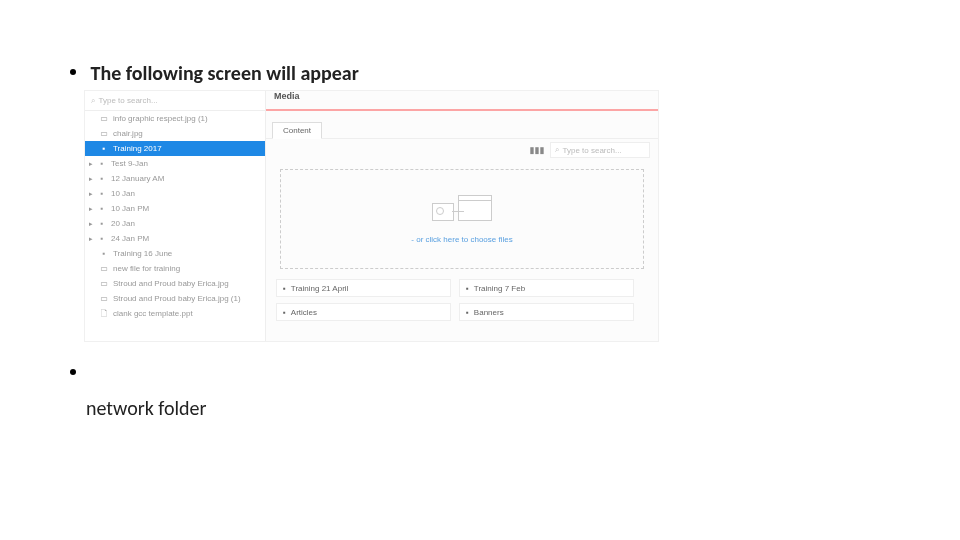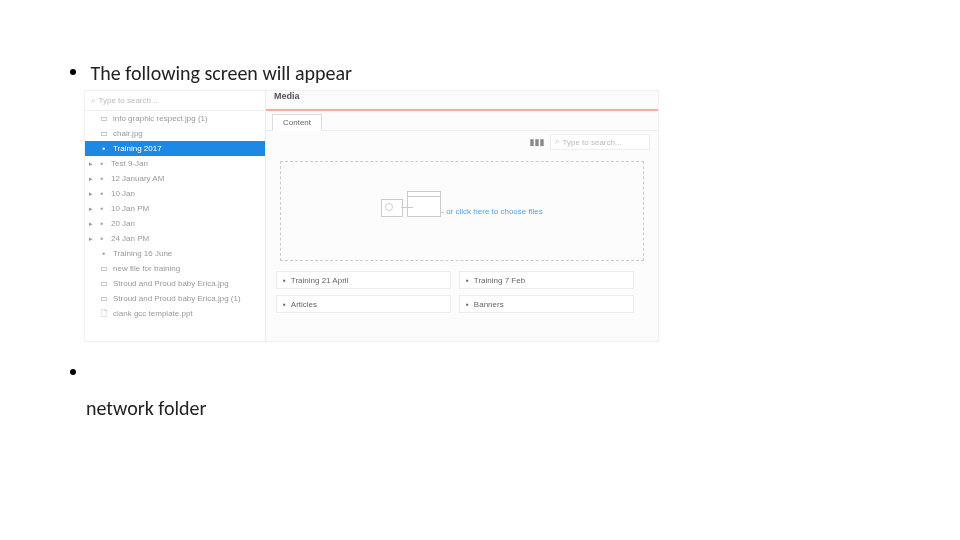--- a/index.html
+++ b/index.html
@@ -21,21 +21,21 @@
   .bullet-2 { top: 358px; width: 830px; }
   .bullet-list .dot {
     display: inline-block;
     width: 6px; height: 6px;
     background: #000;
     border-radius: 50%;
     vertical-align: middle;
     margin-right: 10px;
     margin-top: -3px;
   }
-  .bullet-text { vertical-align: middle; }
+  .bullet-text { vertical-align: middle; font-weight: bold; }
   .bullet-2 .indent { padding-left: 16px; display:block; margin-top:11px;}
   .screenshot {
     position: absolute;
     left: 84px;
     top: 90px;
     width: 575px;
     height: 252px;
     background: #fbfbfb;
     border: 1px solid #f0f0f0;
     font-family: Arial, sans-serif;
@@ -98,21 +98,21 @@
     height: 20px;
     display: flex;
     align-items: flex-start;
     padding: 0 8px;
     color: #555;
     font-weight: bold;
     font-size: 9px;
     border-bottom: 2px solid #fca5a5;
   }
   .tabs {
-    height: 20px;
+    height: 28px;
     display: flex;
     align-items: flex-end;
     padding-left: 6px;
     border-bottom: 1px solid #eee;
   }
   .tab {
     background: #fff;
     border: 1px solid #ddd;
     border-bottom: 1px solid #fff;
     padding: 3px 10px;
@@ -141,20 +141,21 @@
     align-items: center;
     padding: 0 4px;
     color: #bbb;
     background:#fff;
   }
   .dropzone {
     margin: 8px 14px;
     height: 100px;
     border: 1px dashed #ccc;
     display: flex;
+    flex-direction: column;
     align-items: center;
     justify-content: center;
     color: #5aa0e0;
   }
   .dropzone .drop-ill {
     width: 60px; height: 34px;
     position: relative;
     margin-bottom: 6px;
   }
   .drop-ill .photo {

